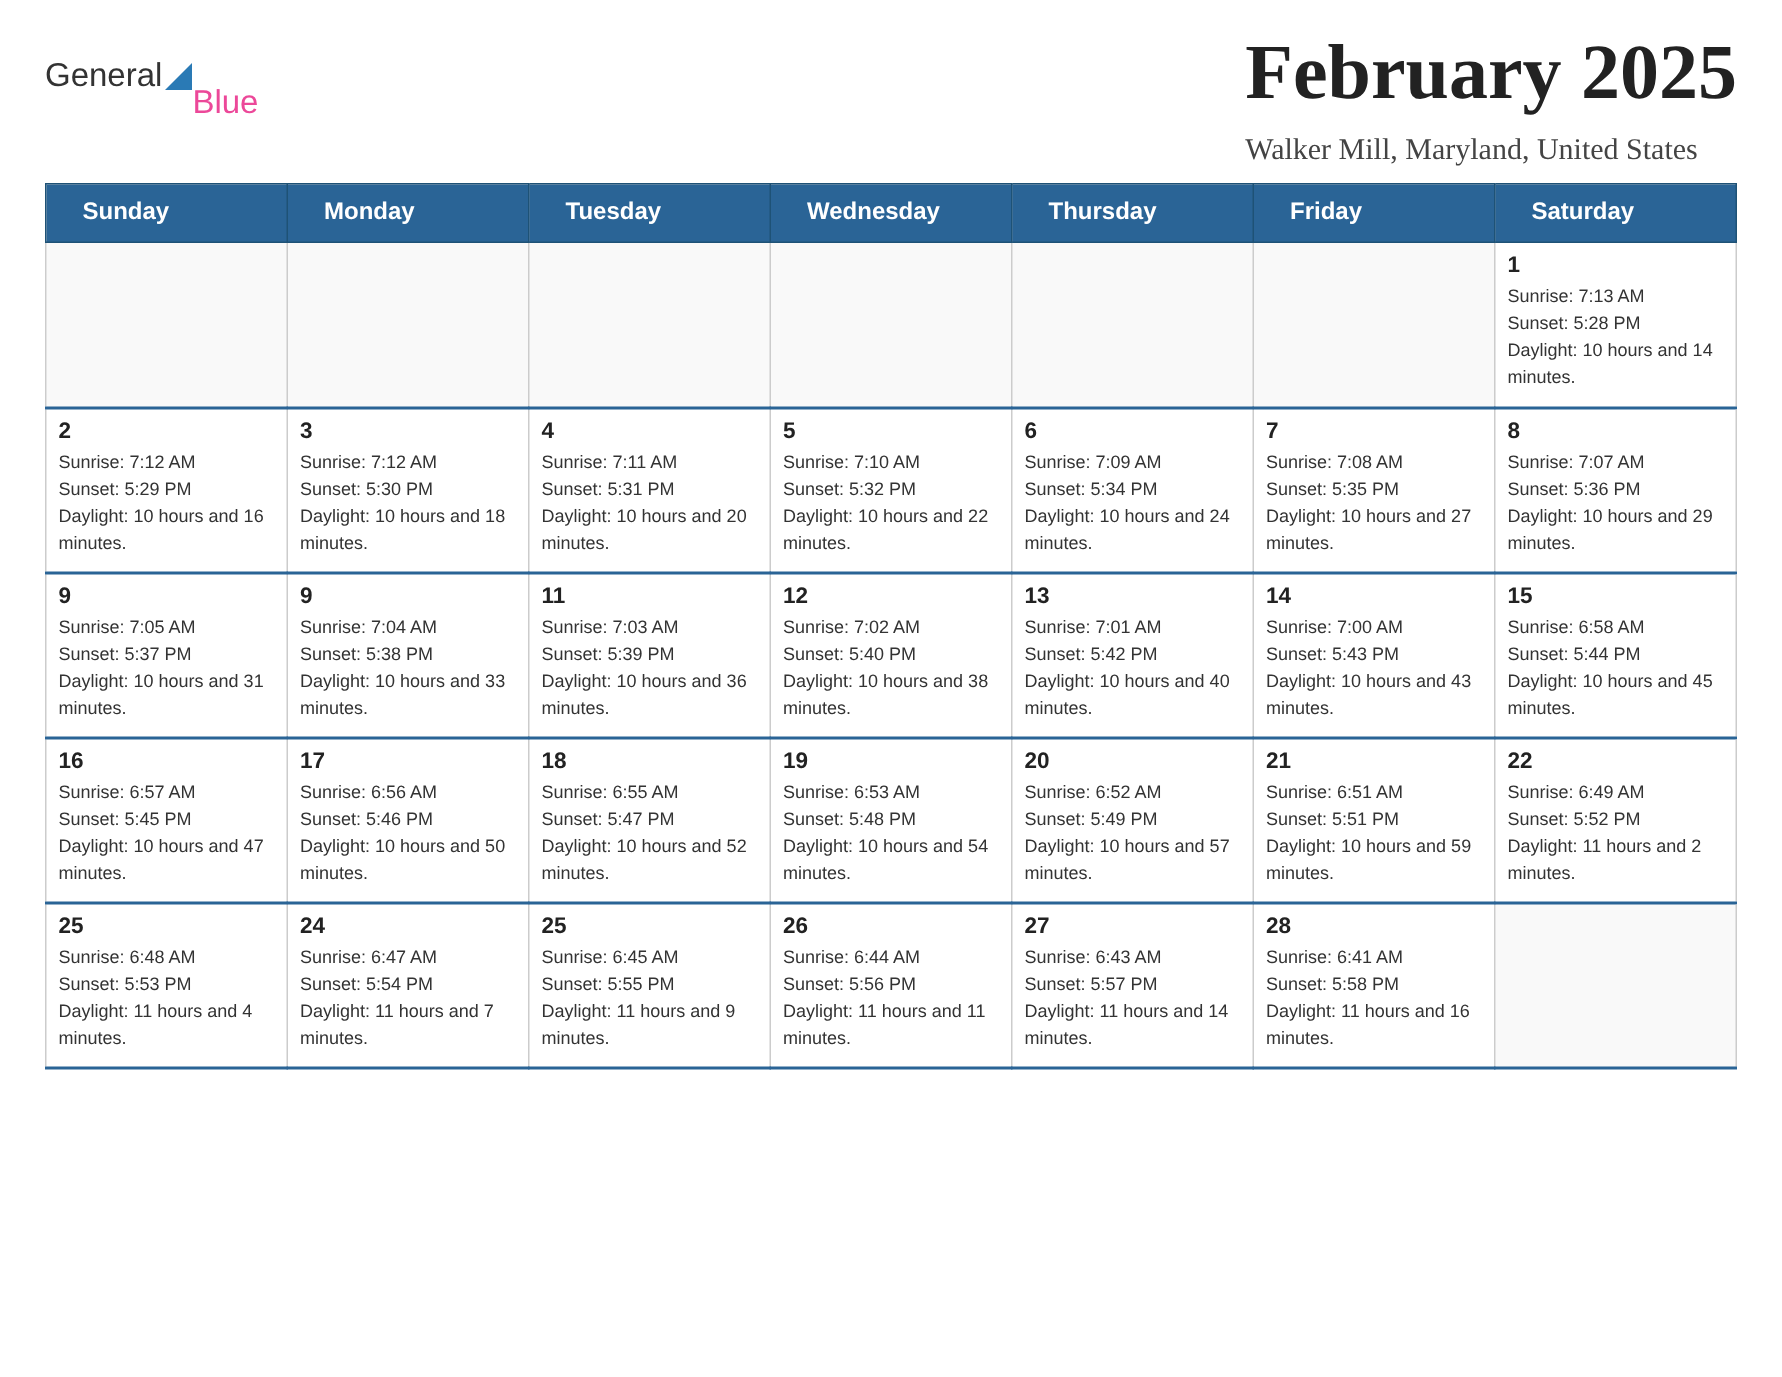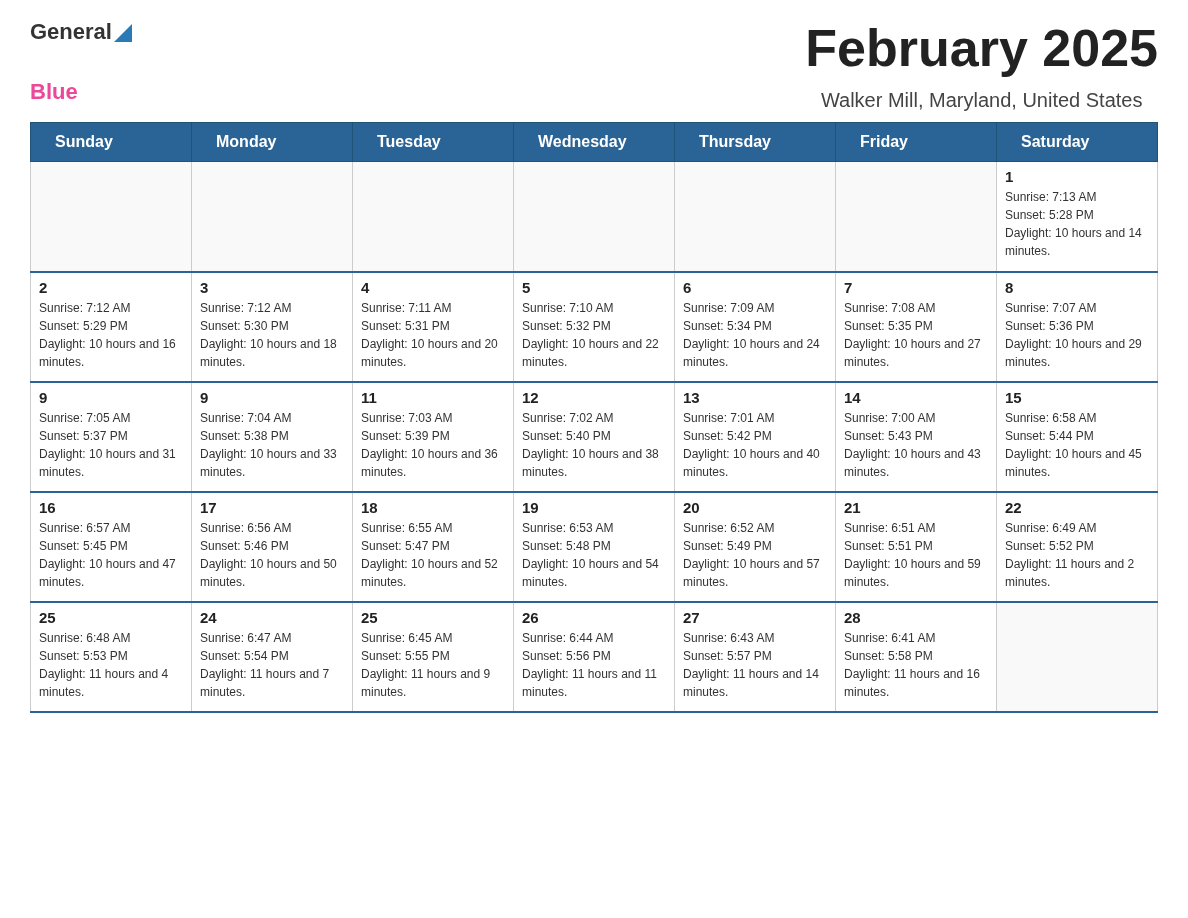--- a/index.html
+++ b/index.html
@@ -11,34 +11,35 @@
       padding: 20px 30px;
     }
     .header {
       display: flex;
       justify-content: space-between;
       align-items: flex-start;
       margin-bottom: 10px;
     }
     .logo {
       display: flex;
-      flex-direction: column;
+      flex-direction: row;
       font-size: 22px;
-      font-weight: bold;
+      font-weight: normal;
       color: #333;
       line-height: 1.1;
     }
     .logo-general { color: #333; }
     .logo-blue { color: #ec4899; margin-top: 36px; }
     .logo-row {
       display: flex;
       align-items: center;
     }
     .title-block {
-      text-align: center;
+      text-align: left;
+      font-family: Liberation Serif, serif;
     }
     .month-title {
       font-size: 52px;
       font-weight: bold;
       color: #222;
       line-height: 1.1;
     }
     .location {
       font-size: 20px;
       color: #444;

